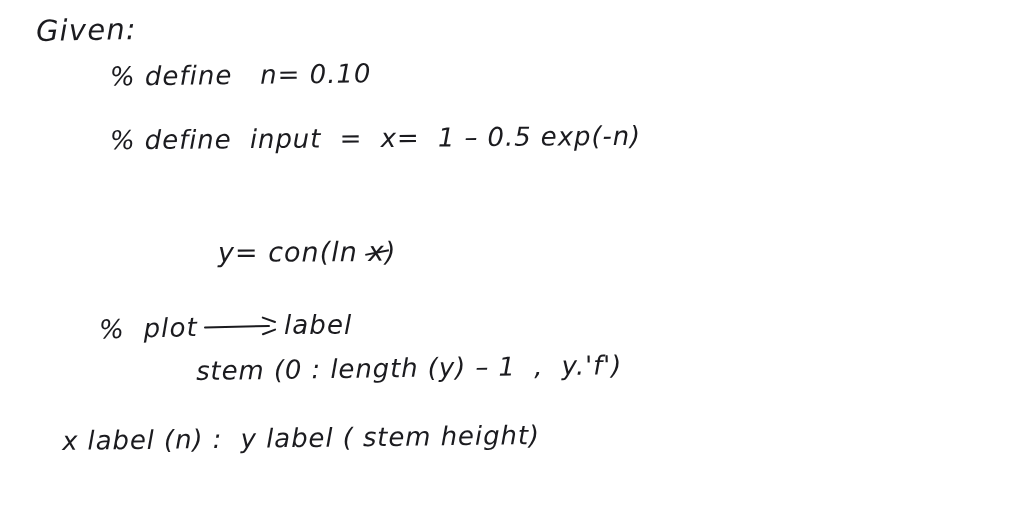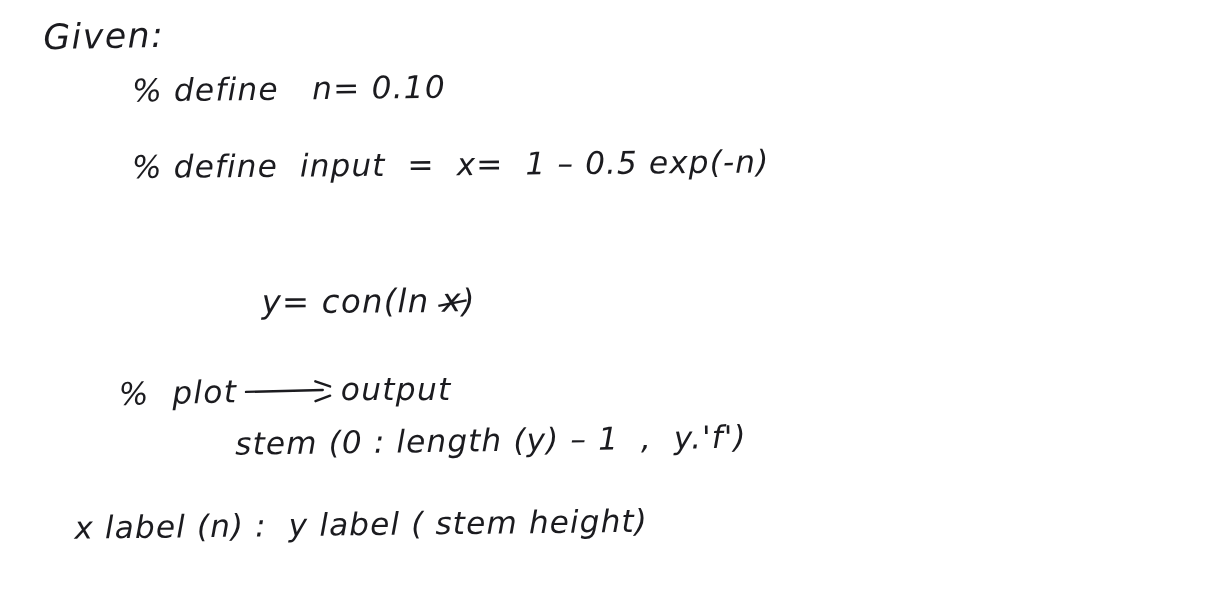--- a/index.html
+++ b/index.html
@@ -102,20 +102,20 @@
 
   <div class="hw ln-def-n" style="color: rgb(27, 27, 31);">% define   n= 0.10</div>
 
   <div class="hw ln-def-x" style="color: rgb(27, 27, 31);">% define  input  =  x=  1 – 0.5 exp(-n)</div>
 
   <div class="hw ln-y" style="color: rgb(27, 27, 31);">
     <span class="wob1">y= con(ln </span><span class="struck">x</span><span class="wob3">)</span>
   </div>
 
   <div class="hw ln-plot" style="color: rgb(27, 27, 31);">
-    <span class="wob2">%  plot</span><span class="arrow"><span class="shaft"></span><span class="head-a"></span><span class="head-b"></span></span><span class="wob1">output</span>
+    <span class="wob2">%  plot</span><span class="arrow"><span class="shaft"></span><span class="head-a"></span><span class="head-b"></span></span><span class="wob1">label</span>
   </div>
 
   <div class="hw ln-stem" style="color: rgb(27, 27, 31);">stem (0 : length (y) – 1  ,  y.'f')</div>
 
   <div class="hw ln-labels" style="color: rgb(27, 27, 31);">x label (n) :  y label ( stem height)</div>
 
 </div>
 
 </body></html>

